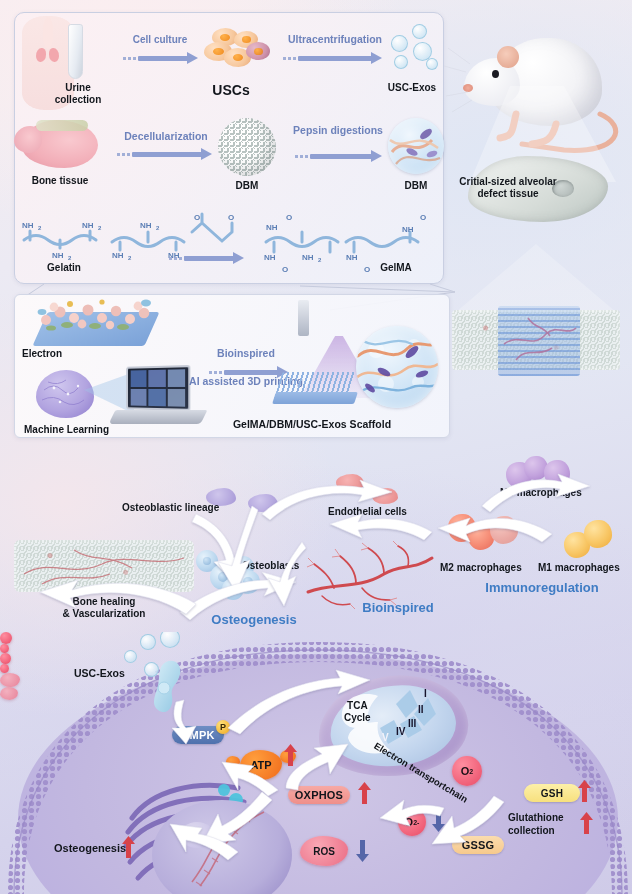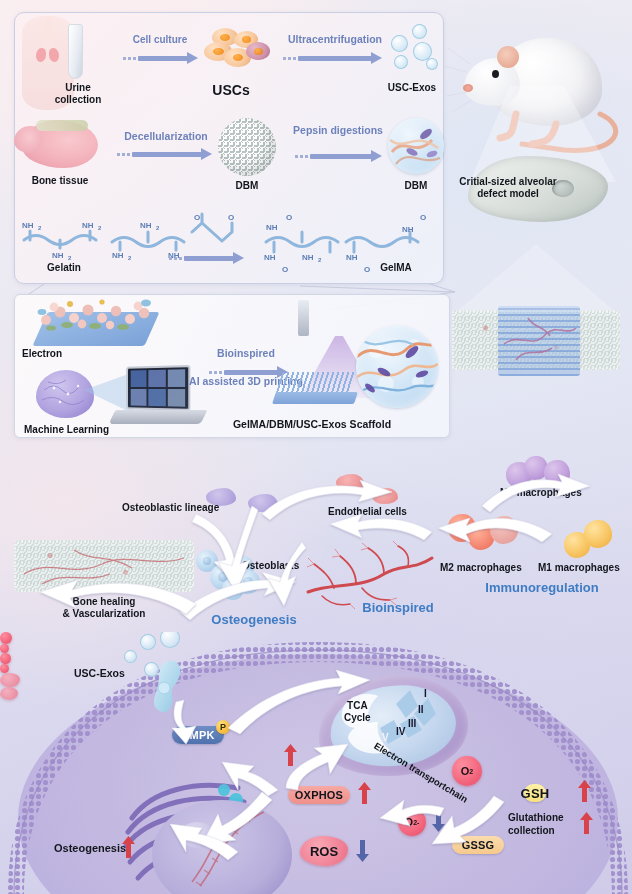--- a/index.html
+++ b/index.html
@@ -361,21 +361,21 @@
 
   <svg style="position:absolute;left:440px;top:86px;width:192px;height:200px;pointer-events:none">
     <path d="M70 0 L30 96 L176 96 L124 0 Z" fill="#ffffff" opacity=".30"></path>
   </svg>
 
   <div class="mandible" style="left:468px; top:156px; width:140px; height:66px;"></div>
   <div style="position:absolute;left:552px;top:180px;width:22px;height:17px;border-radius:50%;
               background:radial-gradient(circle at 40% 35%,#cfd6d4,#aab3b1);
               box-shadow:inset 1px 1px 3px rgba(70,80,80,.5);"></div>
   <div class="lbl ctr" style="left:508px; top:176px; font-size:10px; z-index:4;">Critial-sized alveolar
-defect model</div>
+defect tissue</div>
 
   <div class="scaffold-bone" style="left:452px; top:310px; width:168px; height:60px;"></div>
   <div style="position:absolute;left:498px;top:306px;width:82px;height:70px;
               background:repeating-linear-gradient(0deg, rgba(110,150,215,.55) 0 2px, rgba(255,255,255,.12) 2px 6px),
                          linear-gradient(180deg, rgba(150,185,230,.55), rgba(120,160,215,.45));
               border-radius:3px;"></div>
   <svg style="position:absolute;left:498px;top:306px;width:82px;height:70px">
     <g stroke="#b0729e" stroke-width="1.6" fill="none" opacity=".85">
       <path d="M6 38 C22 26,34 44,48 28 C58 18,70 30,78 22"></path>
       <path d="M18 54 C28 40,40 52,54 42"></path>
@@ -622,20 +622,28 @@
       </svg>
     </div>
 
     <div class="pill ampk" style="left:172px; top:94px; width:52px; height:18px; font-size:11px;">
       <span>AMPK</span>
     </div>
     <div class="pbadge" style="left:216px; top:88px;">
       <span>P</span>
     </div>
 
+    <div style="position:absolute;left:226px;top:112px;width:74px;height:40px;">
+      <div class="atp" style="position:absolute;left:0;  top:12px;width:14px;height:12px;"></div>
+      <div class="atp" style="position:absolute;left:54px;top:6px; width:16px;height:13px;"></div>
+      <div class="atp" style="position:absolute;left:14px;top:6px; width:42px;height:30px;font-size:11px;color:#1a1208;"></div>
+      <div class="blob" style="position:absolute;left:14px;top:6px;width:42px;height:30px;font-size:11px;">
+        <span>ATP</span>
+      </div>
+    </div>
     <div class="rup" style="left:284px; top:112px;">
       <svg width="13" height="22" viewBox="0 0 13 22">
           <path d="M6.5 0 L13 8 L9 8 L9 22 L4 22 L4 8 L0 8 Z"></path>
         </svg>
     </div>
 
     <svg style="position:absolute;left:118px;top:142px;width:180px;height:120px">
       <g fill="none" stroke="#7f6cb8" stroke-width="5" stroke-linecap="round" opacity=".95">
         <path d="M14 44 C34 16,78 6,120 14"></path>
         <path d="M10 58 C32 28,80 18,126 28"></path>
@@ -719,32 +727,32 @@
         <span style="font-size:7px;vertical-align:3px">-</span>
     </div>
     <div class="o2" style="left:378px; top:178px; width:11px; height:11px;"></div>
     <div class="o2" style="left:386px; top:198px; width:9px;  height:9px;"></div>
     <div class="bdn" style="left:432px; top:178px;">
       <svg width="13" height="22" viewBox="0 0 13 22">
           <path d="M6.5 22 L13 14 L9 14 L9 0 L4 0 L4 14 L0 14 Z"></path>
         </svg>
     </div>
 
-    <div class="ros blob" style="left:300px; top:204px; width:48px; height:30px; font-size:13px;">
+    <div class="ros blob" style="left:300px; top:204px; width:48px; height:30px; font-size:10px;">
       <span>ROS</span>
     </div>
     <div class="ros" style="left:272px; top:198px; width:20px; height:14px; opacity:.8;"></div>
     <div class="ros" style="left:278px; top:214px; width:18px; height:13px; opacity:.8;"></div>
     <div class="bdn" style="left:356px; top:208px;">
       <svg width="13" height="22" viewBox="0 0 13 22">
           <path d="M6.5 22 L13 14 L9 14 L9 0 L4 0 L4 14 L0 14 Z"></path>
         </svg>
     </div>
 
-    <div class="pill gsh" style="left:524px; top:152px; width:22px; height:18px; font-size:13px;text-align:center;">
+    <div class="pill gsh" style="left:524px; top:152px; width:56px; height:18px; font-size:10px;text-align:center;">
       <span>GSH</span>
     </div>
     <div class="rup" style="left:578px; top:148px;">
       <svg width="13" height="22" viewBox="0 0 13 22">
           <path d="M6.5 0 L13 8 L9 8 L9 22 L4 22 L4 8 L0 8 Z"></path>
         </svg>
     </div>
 
     <div class="pill gssg" style="left:452px; top:204px; width:52px; height:18px; font-size:11px;">
       <span>GSSG</span>

